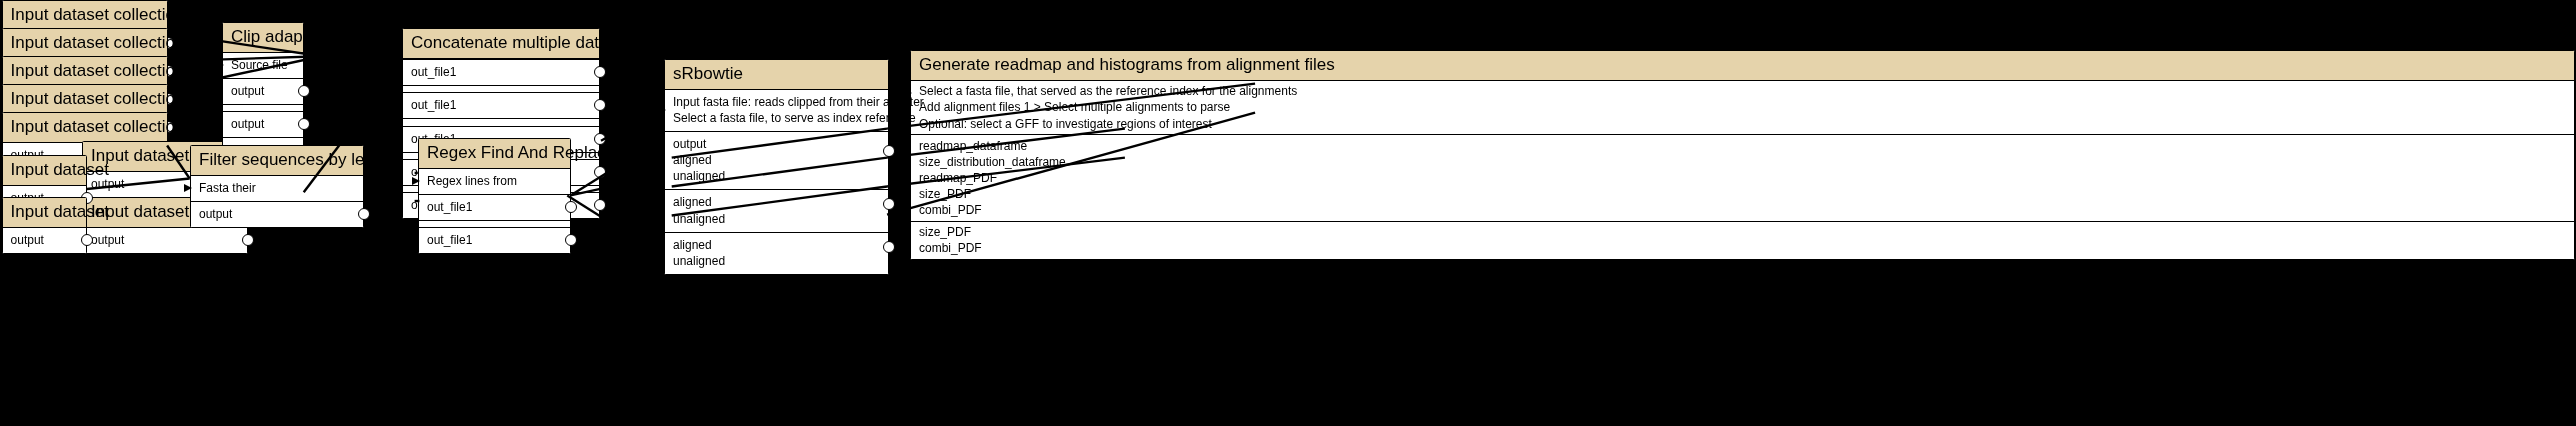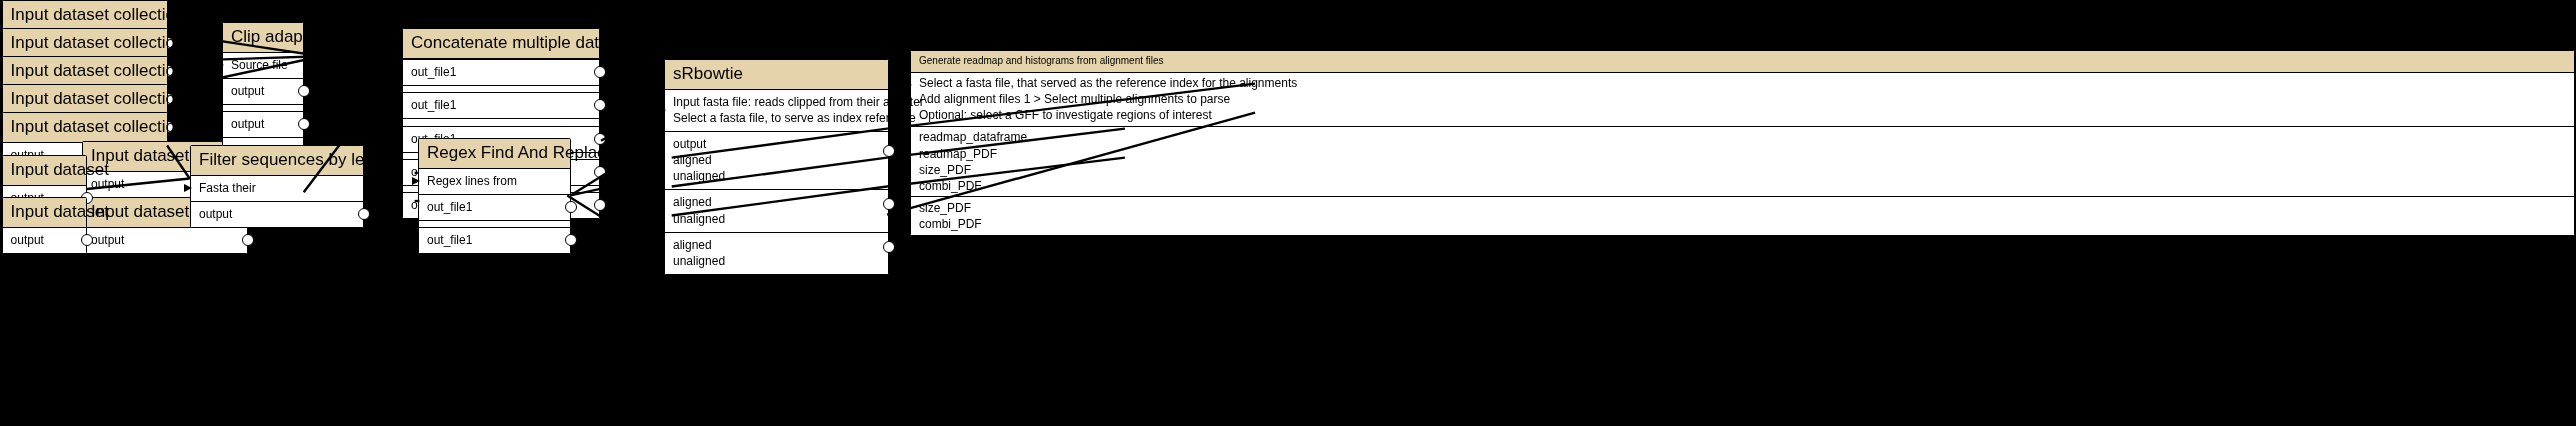--- a/index.html
+++ b/index.html
@@ -32,21 +32,21 @@
   }
   .node-header {
     background: #e5d3ab;
     color: #000000;
     padding: 4px 8px 4.8px 8px;
     font-size: 17px;
     line-height: 1.18;
     white-space: nowrap;
     border-bottom: 1.6px solid #000000;
   }
-  .node-header.small { font-size: 10px; }
+  .node-header.small { font-size: 17px; }
   .node-body {
     background: #ffffff;
   }
   .port-row {
     position: relative;
     padding: 4px 8px 4.8px 8px;
     font-size: 12px;
     line-height: 1.35;
     color: #000000;
     white-space: nowrap;
@@ -326,20 +326,21 @@
     <div class="node-header small">Generate readmap and histograms from alignment files</div>
     <div class="node-body">
       <div class="port-row tight">
         <span class="term-in" style="top:13px;"></span>
         <div>Select a fasta file, that served as the reference index for the alignments</div>
         <div>Add alignment files 1 &gt; Select multiple alignments to parse</div>
         <div>Optional: select a GFF to investigate regions of interest</div>
       </div>
       <div class="port-row tight sec">
         <div>readmap_dataframe</div>
+        <div>size_distribution_dataframe</div>
         <div>readmap_PDF</div>
         <div>size_PDF</div>
         <div>combi_PDF</div>
       </div>
       <div class="port-row tight sec">
         <div>size_PDF</div>
         <div>combi_PDF</div>
       </div>
     </div>
   </div>

